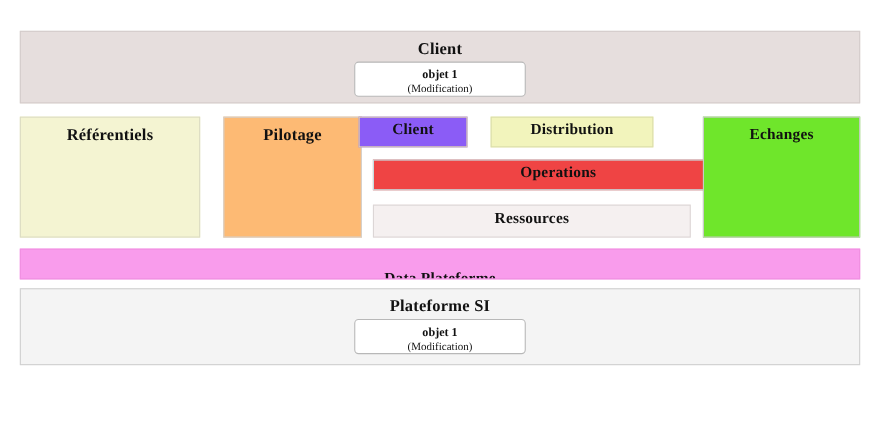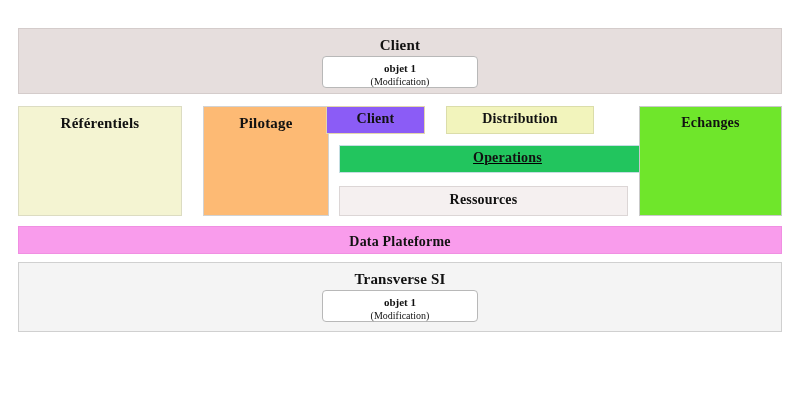--- a/index.html
+++ b/index.html
@@ -62,21 +62,21 @@
 
   #data-plateforme {
     left: 18px;
     top: 226px;
     width: 764px;
     height: 28px;
     background: #f99cec;
     border-color: #f08fe2;
   }
   #data-plateforme .block-title {
-    padding-top: 8px;
+    padding-top: 20px;
   }
 
   
   .objet-box {
     position: absolute;
     box-sizing: border-box;
     left: 50%;
     transform: translateX(-50%);
     top: 27px;
     width: 156px;
@@ -138,23 +138,22 @@
     height: 28px;
     background: #f2f4bc;
     border-color: #dbddaa;
   }
 
   #operations {
     left: 339px;
     top: 145px;
     width: 337px;
     height: 28px;
-    background: #22c55e;
+    background: #ef4444;
     border-color: #c5dee2;
-    text-decoration: underline;
   }
 
   #ressources {
     left: 339px;
     top: 186px;
     width: 289px;
     height: 30px;
     background: #f5f0f0;
     border-color: #dcd6d6;
   }
@@ -218,20 +217,20 @@
 
   <div class="block" id="echanges">
     <span class="block-title small">Echanges</span>
   </div>
 
   <div class="block" id="data-plateforme">
     <span class="block-title small">Data Plateforme</span>
   </div>
 
   <div class="block" id="transverse-banner">
-    <span class="block-title">Transverse SI</span>
+    <span class="block-title">Plateforme SI</span>
     <div class="objet-box">
       <span class="objet-name">objet 1</span>
       <span class="objet-state">(Modification)</span>
     </div>
   </div>
 
 </div>
 
 </body></html>

